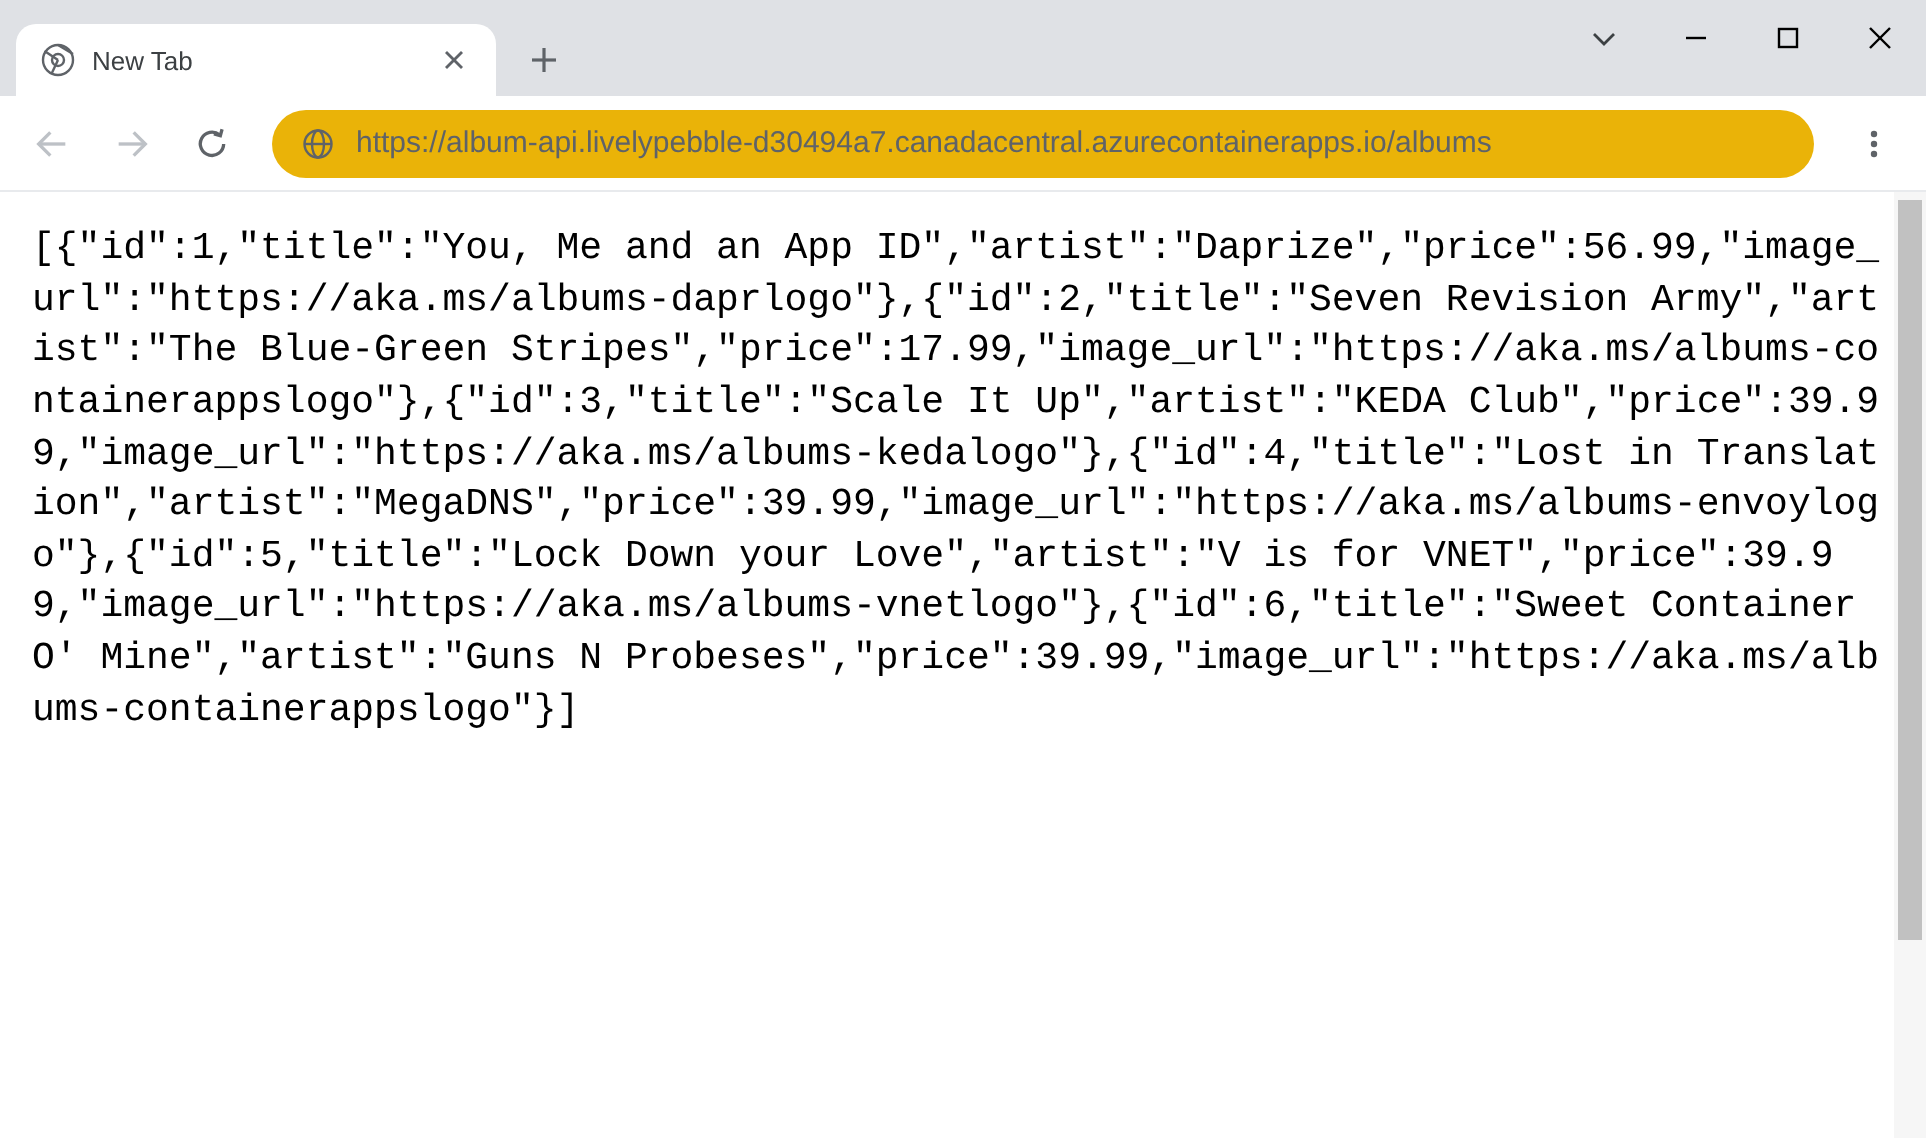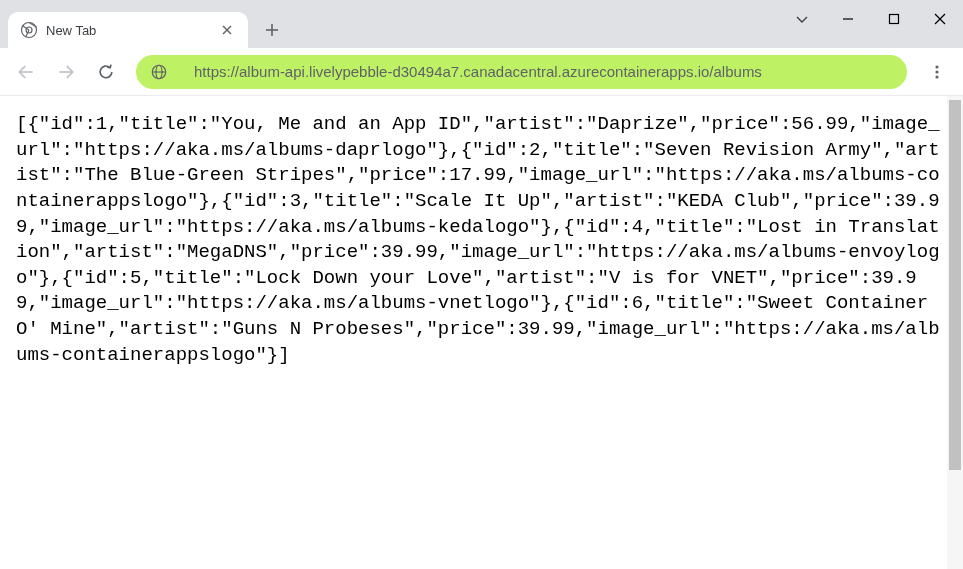--- a/index.html
+++ b/index.html
@@ -111,27 +111,27 @@
       display: flex;
       align-items: center;
       justify-content: center;
       border-radius: 50%;
       color: #5f6368;
     }
     .nav-btn.disabled { color: #bdc1c6; }
     .omnibox {
       flex: 1;
       height: 34px;
-      background: #bef264;
+      background: #eab308;
       border-radius: 18px;
       display: flex;
       align-items: center;
       padding: 0 14px;
       margin: 0 8px;
-      gap: 26px;
+      gap: 10px;
     }
     .site-icon {
       width: 18px;
       height: 18px;
       display: flex;
       align-items: center;
       justify-content: center;
       color: #5f6368;
     }
     .url-text {

